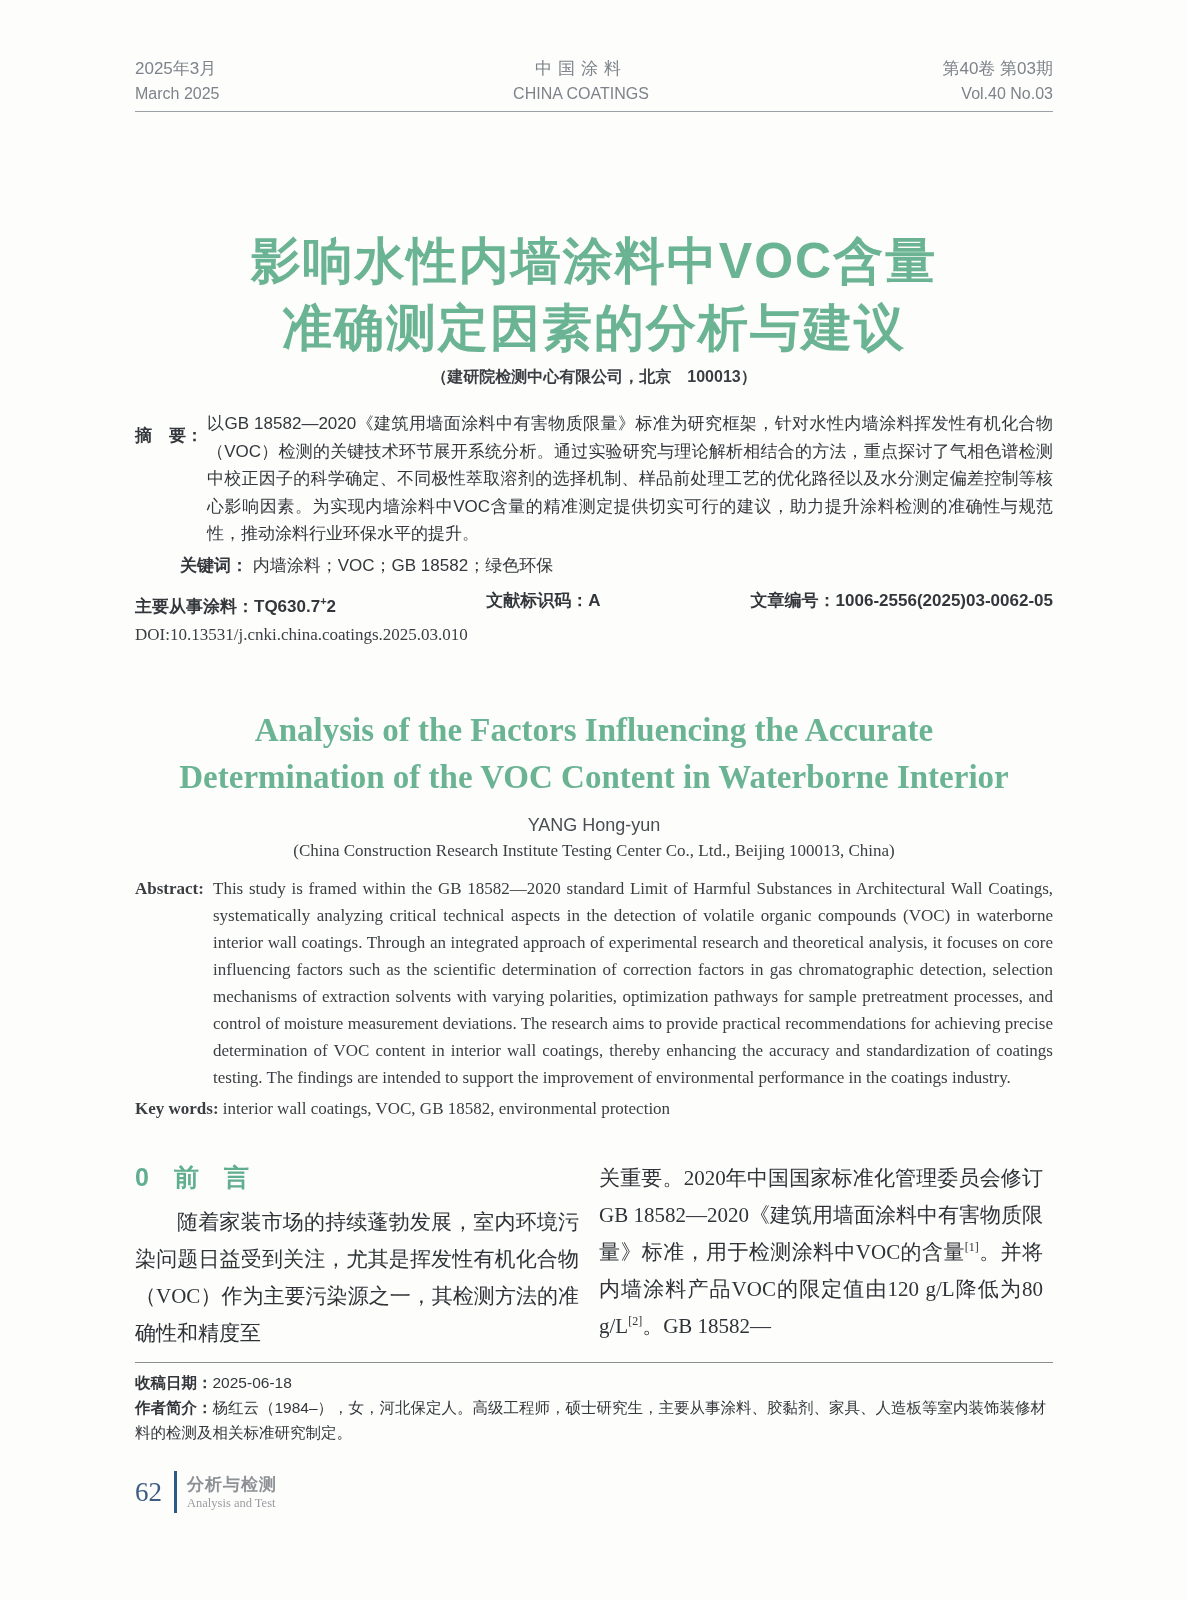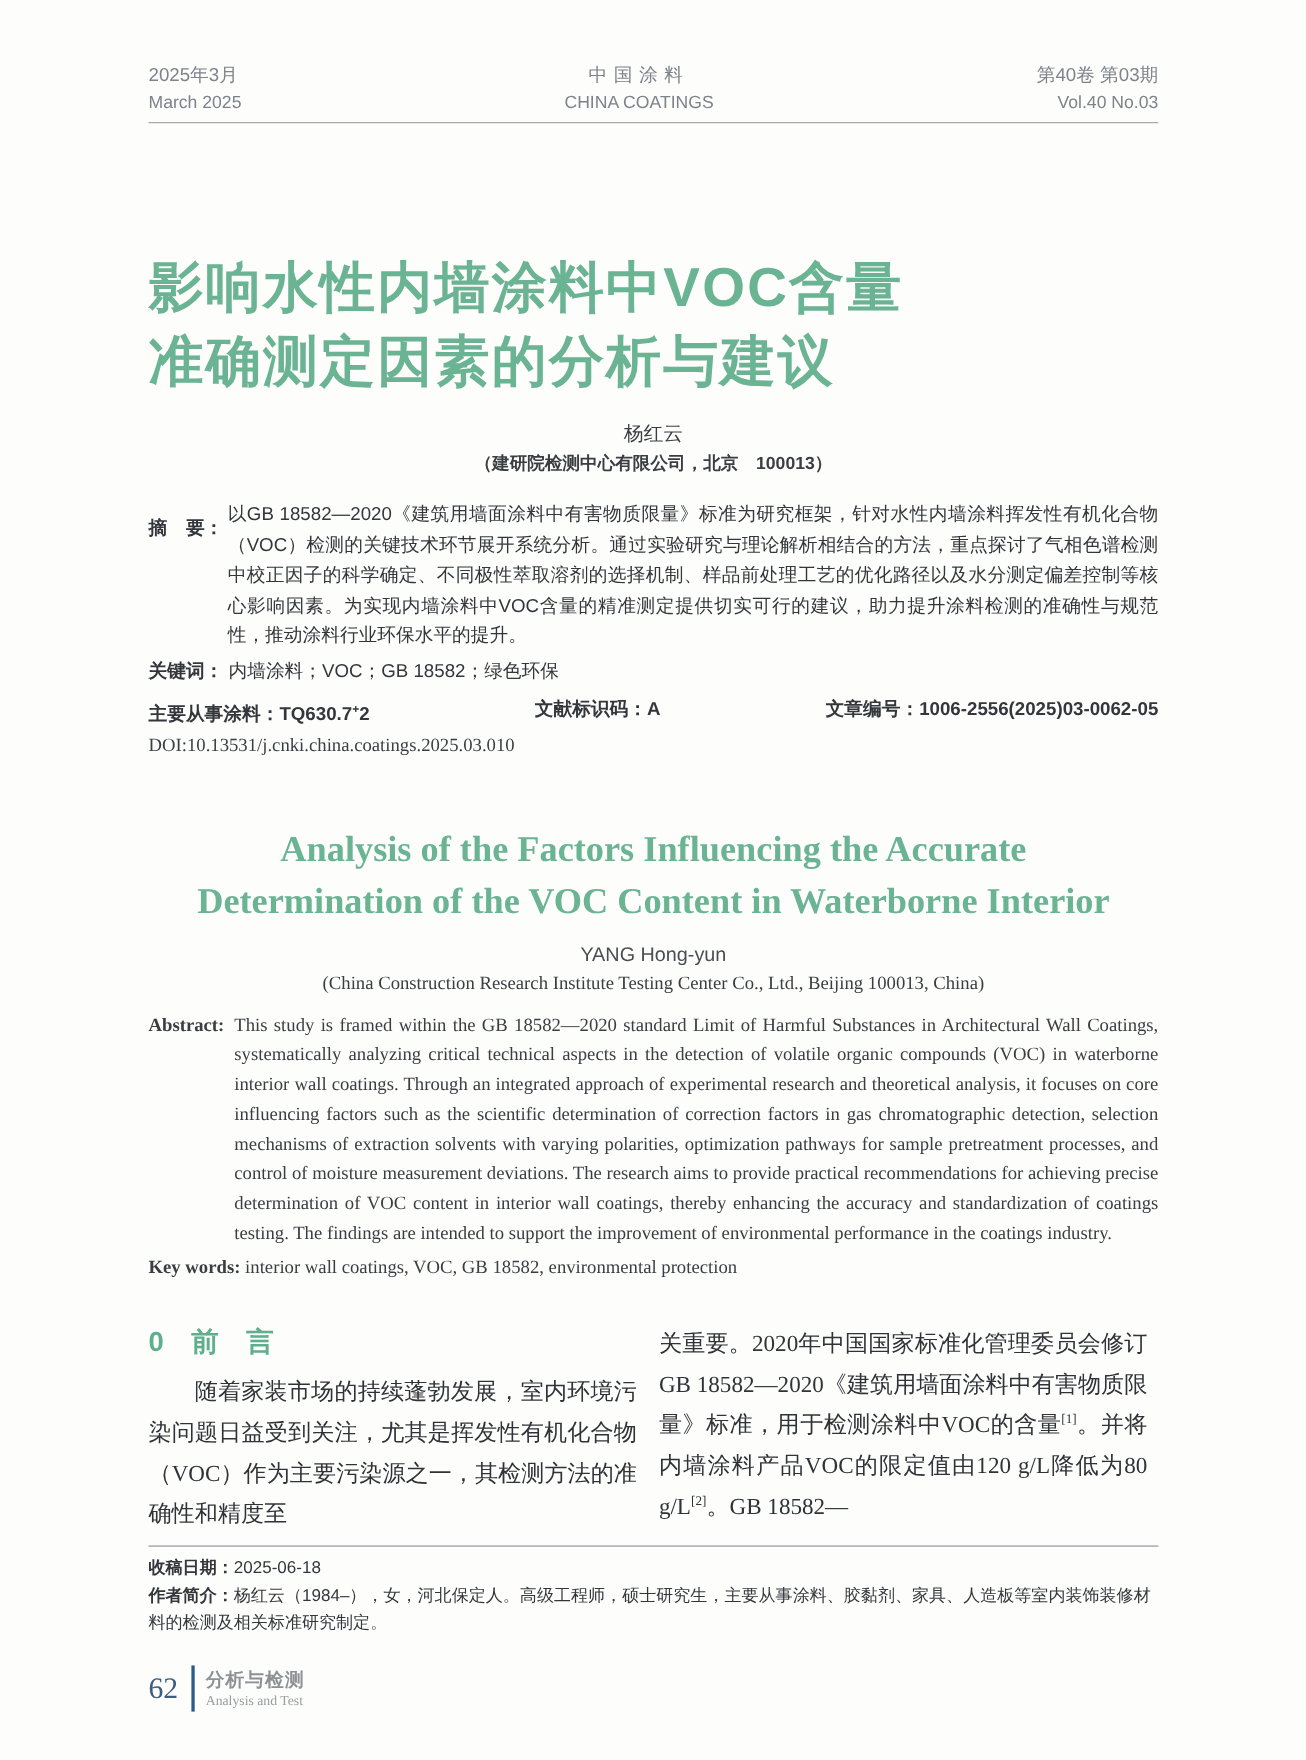--- a/index.html
+++ b/index.html
@@ -21,34 +21,34 @@
   .journal-header { display:flex; justify-content:space-between; color:#7d838a; }
   .jh-col { line-height:25px; font-size:17px; }
   .jh-col .en { font-size:16px; }
   .jh-center { text-align:center; }
   .jh-center .cn { letter-spacing:6px; }
   .jh-right { text-align:right; }
   .header-rule { border:none; border-top:1px solid #9aa0a6; margin-top:5px; }
 
   
   .title-cn {
-    margin-top:116px; 
+    margin-top:116px; text-align:center;
     color:#6bb493; font-weight:bold;
     font-size:50px; line-height:67px; letter-spacing:2px;
   }
   .author-cn { margin-top:20px; text-align:center; font-size:18px; color:#3a3e42; }
   .affiliation-cn { margin-top:5px; text-align:center; font-size:16px; font-weight:bold; color:#3a3e42; }
 
   
   .abstract-cn {
     margin-top:22px; position:relative; padding-left:72px;
     font-size:17px; line-height:27.5px; text-align:justify; color:#33373b;
   }
   .abstract-cn .label { position:absolute; left:0; top:12px; font-weight:bold; }
-  .keywords-cn { margin-top:4px; font-size:17px; line-height:27px; }
+  .keywords-cn { margin-top:4px; font-size:17px; line-height:27px;margin-left:45px; }
   .keywords-cn .label { font-weight:bold; }
 
   .class-row {
     margin-top:9px; display:flex; justify-content:space-between;
     font-size:17px; font-weight:bold; line-height:26px;
   }
   .class-row sup { font-size:11px; }
   .doi-row { margin-top:6px; font-family:"Liberation Serif", serif; font-size:17px; color:#3a3e42; }
 
   
@@ -114,21 +114,20 @@
       <div class="en">Vol.40  No.03</div>
     </div>
   </div>
   <hr class="header-rule">
 
   <h1 class="title-cn">
     <div>影响水性内墙涂料中VOC含量</div>
     <div>准确测定因素的分析与建议</div>
   </h1>
 
-  <div class="author-cn">杨红云</div>
   <div class="affiliation-cn">（建研院检测中心有限公司，北京　100013）</div>
 
   <div class="abstract-cn">
     <span class="label">摘　要：</span>
     <span>以GB 18582—2020《建筑用墙面涂料中有害物质限量》标准为研究框架，针对水性内墙涂料挥发性有机化合物（VOC）检测的关键技术环节展开系统分析。通过实验研究与理论解析相结合的方法，重点探讨了气相色谱检测中校正因子的科学确定、不同极性萃取溶剂的选择机制、样品前处理工艺的优化路径以及水分测定偏差控制等核心影响因素。为实现内墙涂料中VOC含量的精准测定提供切实可行的建议，助力提升涂料检测的准确性与规范性，推动涂料行业环保水平的提升。</span>
   </div>
 
   <div class="keywords-cn">
     <span class="label">关键词：</span>
     <span>内墙涂料；VOC；GB 18582；绿色环保</span>

